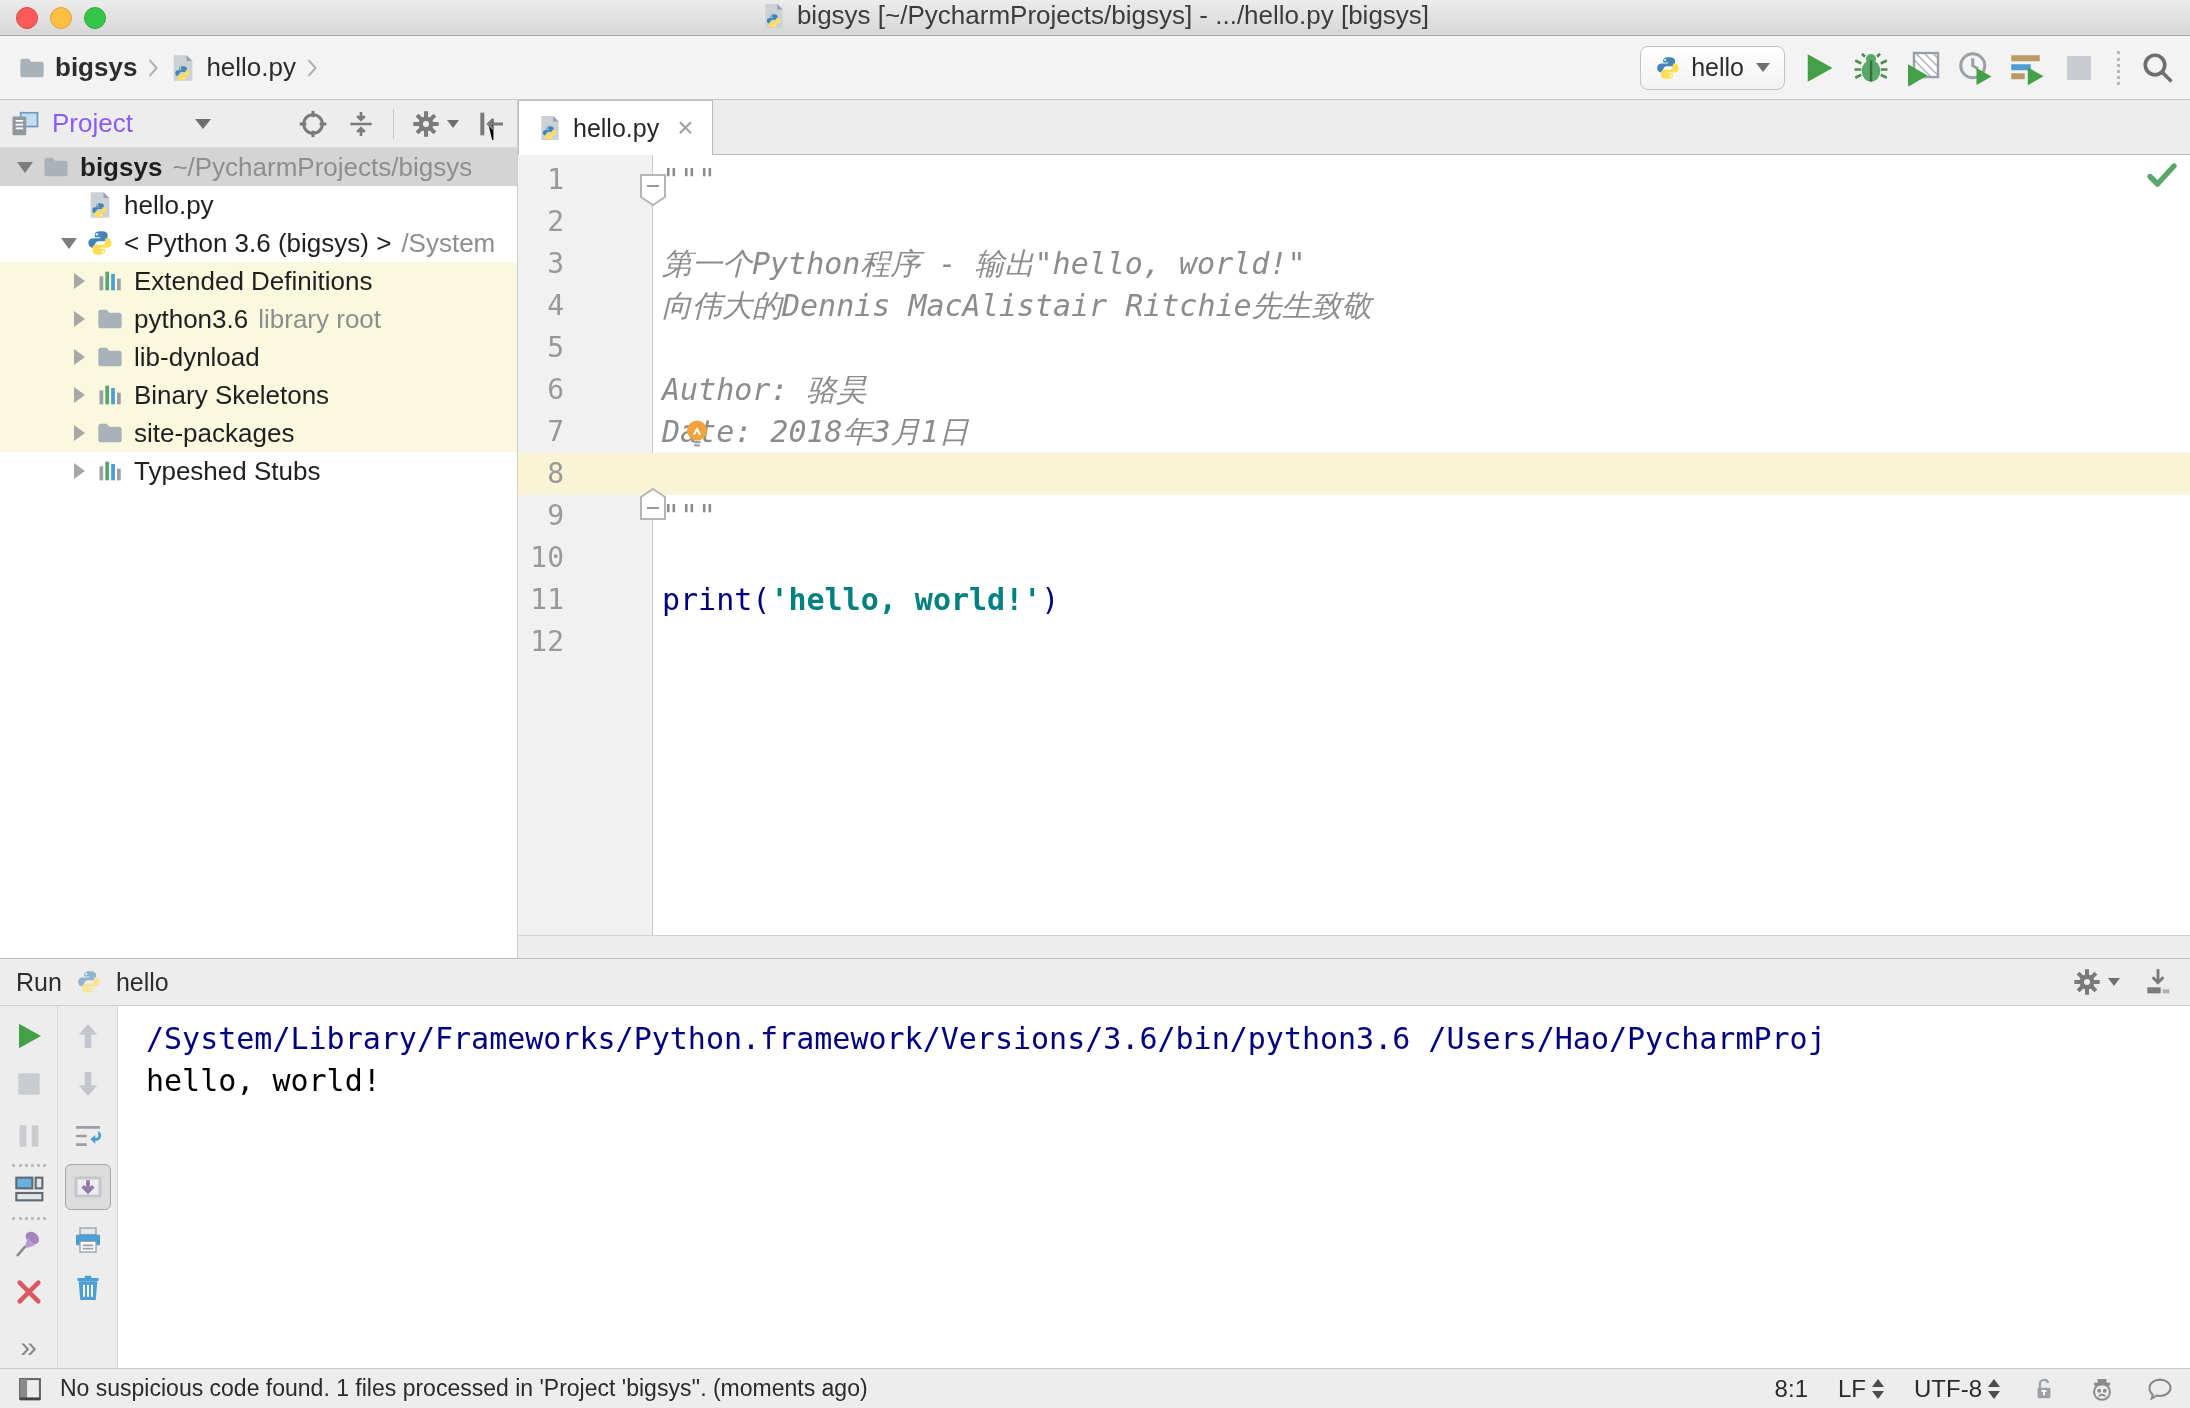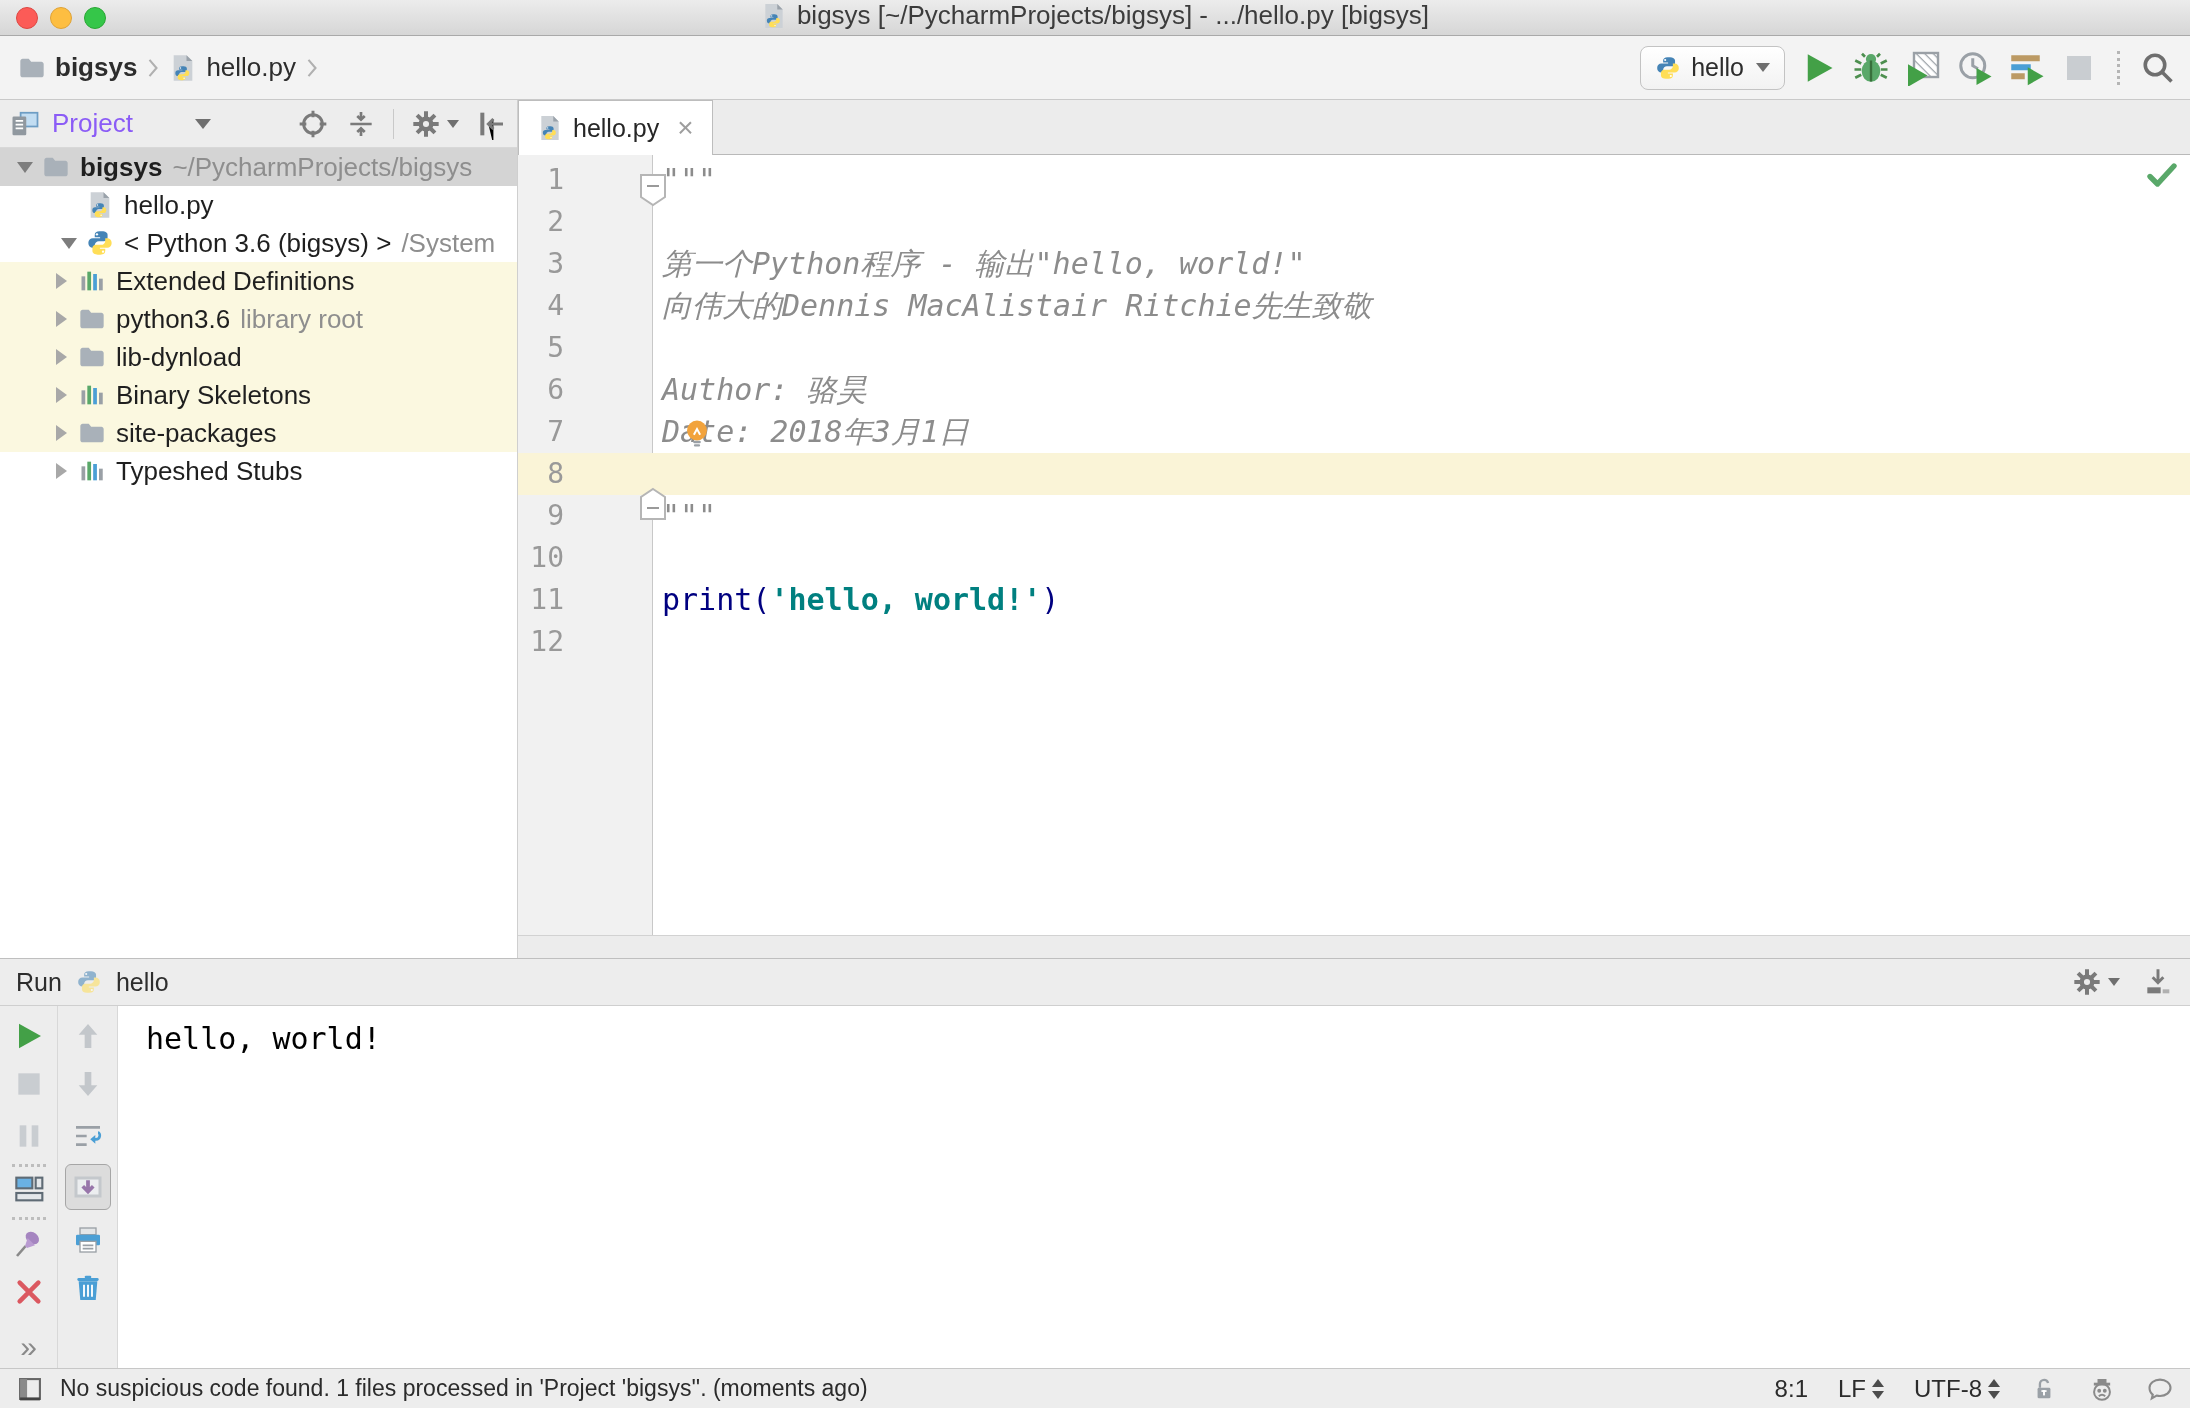--- a/index.html
+++ b/index.html
@@ -42,21 +42,21 @@
   .tree{flex:1;overflow:hidden;font-size:26px;color:#1f1f1f;padding-top:0}
   .tree-row{height:38px;display:flex;align-items:center;white-space:nowrap;overflow:hidden;cursor:default}
   .tree-row.sel{background:#d4d4d4}
   .tree-row.hl{background:#fbf8e0}
   .tr-arrow{width:26px;display:inline-flex;justify-content:center;flex:none}
   .tri-open{width:0;height:0;border-left:8px solid transparent;border-right:8px solid transparent;border-top:11px solid #7d7d7d}
   .tri-closed{width:0;height:0;border-top:8px solid transparent;border-bottom:8px solid transparent;border-left:11px solid #a8a8a8}
   .tr-icon{width:28px;height:28px;margin:0 10px 0 4px}
   .tr-label.b{font-weight:bold}
   .tr-suffix{color:#8e8e8e;margin-left:10px}
-  .lvl0{padding-left:12px}.lvl1{padding-left:56px}.lvl2{padding-left:48px}
+  .lvl0{padding-left:12px}.lvl1{padding-left:56px}.lvl2{padding-left:66px}
 
   
   .editor{flex:1;display:flex;flex-direction:column;min-width:0}
   .tabbar{height:55px;background:#ececec;border-bottom:1px solid #b9b9b9;display:flex;align-items:stretch}
   .tab{background:#fff;border:1px solid #bdbdbd;border-bottom:none;display:flex;align-items:center;gap:10px;padding:0 18px;font-size:25px;color:#262626;margin-bottom:-1px;cursor:default}
   .tab .icon{width:26px;height:26px}
   .tab-close{color:#9e9e9e;font-size:28px;line-height:1;margin-left:8px}
   .editor-body{position:relative;flex:1;background:#fff;overflow:hidden}
   .gutter-col{position:absolute;left:0;top:0;bottom:0;width:135px;background:#f1f1f1;border-right:1px solid #c8c8c8}
   #elines{position:absolute;left:0;top:4px;right:0}
@@ -627,20 +627,21 @@
       <span class="icon rt-btn" style="margin-top:16px">
           <svg viewBox="0 0 24 24">
             <path d="M5 7h14l-1.2 14H6.2z" fill="#4b9fd5"></path>
             <rect x="4" y="4.5" width="16" height="2.2" rx="1" fill="#4b9fd5"></rect>
             <rect x="9.5" y="2.8" width="5" height="2" rx="1" fill="#4b9fd5"></rect>
             <path d="M9 9.5v9M12 9.5v9M15 9.5v9" stroke="#fff" stroke-width="1.4"></path>
           </svg>
         </span>
     </div>
     <div class="console" id="console">
+        <div class="cline c-sys">/System/Library/Frameworks/Python.framework/Versions/3.6/bin/python3.6 /Users/Hao/PycharmProj</div>
         <div class="cline c-out">hello, world!</div>
         <div class="cline c-out">&nbsp;</div>
       </div>
   </div>
 
   <div class="statusbar">
     <span class="icon sb-toggle">
         <svg viewBox="0 0 24 24">
           <rect x="3.5" y="3.5" width="17" height="17" fill="none" stroke="#666" stroke-width="1.8"></rect>
           <rect x="3.5" y="3.5" width="6" height="17" fill="#8a8a8a"></rect>

